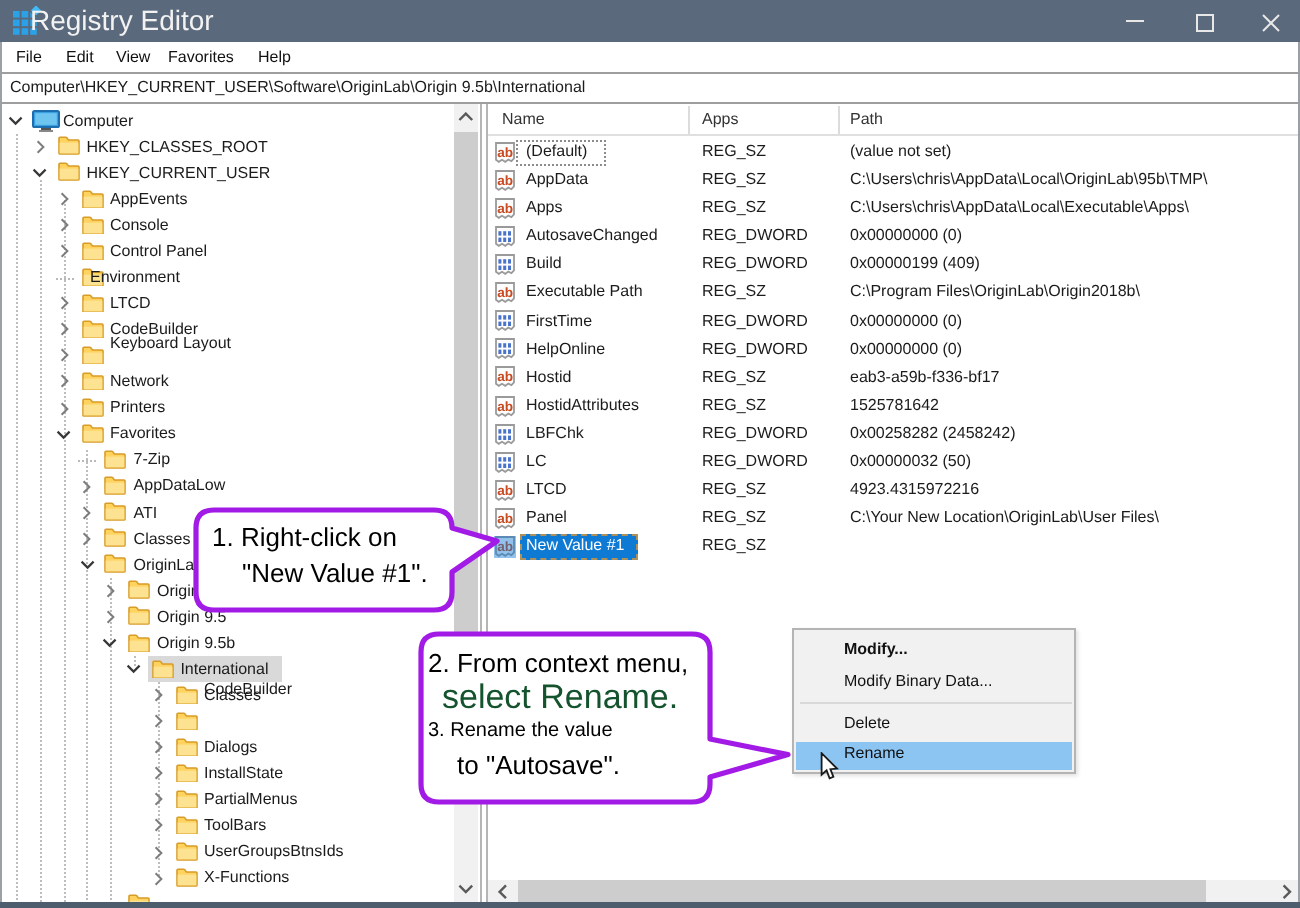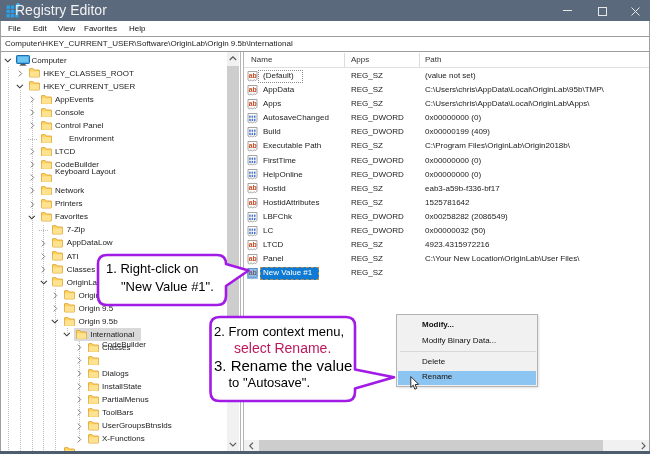--- a/index.html
+++ b/index.html
@@ -103,21 +103,21 @@
 <svg style="position:absolute;left:40.5px;top:120.6px" width="11" height="9.5" viewBox="0 0 11 9.5">
     <path d="M0.5 2 L0.5 8.6 Q0.5 9 1 9 L10 9 Q10.5 9 10.5 8.6 L10.5 2.4 Q10.5 2 10 2 L5.2 2 L4.4 0.9 Q4.2 0.6 3.8 0.6 L1 0.6 Q0.5 0.6 0.5 1 Z" fill="#ffd35e" stroke="#d89c28" stroke-width="0.8"></path>
     <path d="M0.8 3.3 L10.2 3.3 L10.2 8.7 L0.8 8.7 Z" fill="#fce291"></path>
   </svg>
 <div class="tl" style="left:55.0px;top:118.9px">Control Panel</div>
 <div style="position:absolute;left:27.5px;top:138.5px;width:9px;height:1px;background-image:repeating-linear-gradient(to right,#b9b9b9 0 1px,transparent 1px 2px)"></div>
 <svg style="position:absolute;left:40.5px;top:133.7px" width="11" height="9.5" viewBox="0 0 11 9.5">
     <path d="M0.5 2 L0.5 8.6 Q0.5 9 1 9 L10 9 Q10.5 9 10.5 8.6 L10.5 2.4 Q10.5 2 10 2 L5.2 2 L4.4 0.9 Q4.2 0.6 3.8 0.6 L1 0.6 Q0.5 0.6 0.5 1 Z" fill="#ffd35e" stroke="#d89c28" stroke-width="0.8"></path>
     <path d="M0.8 3.3 L10.2 3.3 L10.2 8.7 L0.8 8.7 Z" fill="#fce291"></path>
   </svg>
-<div class="tl" style="left:69px;top:132.0px">Environment</div>
+<div class="tl" style="left:45px;top:132.0px">Environment</div>
 <svg style="position:absolute;left:29.5px;top:148.2px" width="5" height="7" viewBox="0 0 5 7">
     <path d="M0.8 0.6 L3.7 3.5 L0.8 6.4" fill="none" stroke="#7d7d7d" stroke-width="1.0"></path>
   </svg>
 <svg style="position:absolute;left:40.5px;top:146.7px" width="11" height="9.5" viewBox="0 0 11 9.5">
     <path d="M0.5 2 L0.5 8.6 Q0.5 9 1 9 L10 9 Q10.5 9 10.5 8.6 L10.5 2.4 Q10.5 2 10 2 L5.2 2 L4.4 0.9 Q4.2 0.6 3.8 0.6 L1 0.6 Q0.5 0.6 0.5 1 Z" fill="#ffd35e" stroke="#d89c28" stroke-width="0.8"></path>
     <path d="M0.8 3.3 L10.2 3.3 L10.2 8.7 L0.8 8.7 Z" fill="#fce291"></path>
   </svg>
 <div class="tl" style="left:55.0px;top:145.0px">LTCD</div>
 <svg style="position:absolute;left:29.5px;top:161.3px" width="5" height="7" viewBox="0 0 5 7">
     <path d="M0.8 0.6 L3.7 3.5 L0.8 6.4" fill="none" stroke="#7d7d7d" stroke-width="1.0"></path>
@@ -331,21 +331,21 @@
   </svg>
 <div class="ll" style="left:263px;top:84.1px">AppData</div>
 <div class="ll" style="left:351px;top:84.1px">REG_SZ</div>
 <div class="ll" style="left:425px;top:84.1px">C:\Users\chris\AppData\Local\OriginLab\95b\TMP\</div>
 <svg style="position:absolute;left:247.0px;top:99.0px" width="11" height="11" viewBox="0 0 11 11">
     <path d="M1 0.5 L10 0.5 L10 8.2 L8.7 9.6 L7.2 8.8 L5.6 9.9 L4 8.9 L2.4 9.9 L1 8.9 Z" fill="#fdfdfd" stroke="#9a9a9a" stroke-width="0.9"></path>
     <text x="5.6" y="7.3" font-size="6.8" font-weight="bold" fill="#c84b22" text-anchor="middle" font-family="Liberation Sans">ab</text>
   </svg>
 <div class="ll" style="left:263px;top:98.2px">Apps</div>
 <div class="ll" style="left:351px;top:98.2px">REG_SZ</div>
-<div class="ll" style="left:425px;top:98.2px">C:\Users\chris\AppData\Local\OriginLab\Apps\</div>
+<div class="ll" style="left:425px;top:98.2px">C:\Users\chris\AppData\Local\Executable\Apps\</div>
 <svg style="position:absolute;left:247.0px;top:113.0px" width="11" height="11" viewBox="0 0 11 11">
     <path d="M1 0.5 L10 0.5 L10 8.2 L8.7 9.6 L7.2 8.8 L5.6 9.9 L4 8.9 L2.4 9.9 L1 8.9 Z" fill="#fdfdfd" stroke="#9a9a9a" stroke-width="0.9"></path>
     <rect x="2.2" y="2.6" width="1.5" height="2.2" fill="#4a74cc"></rect>
     <rect x="4.6" y="2.6" width="1.5" height="2.2" fill="#4a74cc"></rect>
     <rect x="7.0" y="2.6" width="1.5" height="2.2" fill="#4a74cc"></rect>
     <rect x="2.2" y="5.8" width="1.5" height="2.2" fill="#4a74cc"></rect>
     <rect x="4.6" y="5.8" width="1.5" height="2.2" fill="#4a74cc"></rect>
     <rect x="7.0" y="5.8" width="1.5" height="2.2" fill="#4a74cc"></rect>
   </svg>
 <div class="ll" style="left:263px;top:112.2px">AutosaveChanged</div>
@@ -412,21 +412,21 @@
     <path d="M1 0.5 L10 0.5 L10 8.2 L8.7 9.6 L7.2 8.8 L5.6 9.9 L4 8.9 L2.4 9.9 L1 8.9 Z" fill="#fdfdfd" stroke="#9a9a9a" stroke-width="0.9"></path>
     <rect x="2.2" y="2.6" width="1.5" height="2.2" fill="#4a74cc"></rect>
     <rect x="4.6" y="2.6" width="1.5" height="2.2" fill="#4a74cc"></rect>
     <rect x="7.0" y="2.6" width="1.5" height="2.2" fill="#4a74cc"></rect>
     <rect x="2.2" y="5.8" width="1.5" height="2.2" fill="#4a74cc"></rect>
     <rect x="4.6" y="5.8" width="1.5" height="2.2" fill="#4a74cc"></rect>
     <rect x="7.0" y="5.8" width="1.5" height="2.2" fill="#4a74cc"></rect>
   </svg>
 <div class="ll" style="left:263px;top:210.8px">LBFChk</div>
 <div class="ll" style="left:351px;top:210.8px">REG_DWORD</div>
-<div class="ll" style="left:425px;top:210.8px">0x00258282 (2086549)</div>
+<div class="ll" style="left:425px;top:210.8px">0x00258282 (2458242)</div>
 <svg style="position:absolute;left:247.0px;top:225.7px" width="11" height="11" viewBox="0 0 11 11">
     <path d="M1 0.5 L10 0.5 L10 8.2 L8.7 9.6 L7.2 8.8 L5.6 9.9 L4 8.9 L2.4 9.9 L1 8.9 Z" fill="#fdfdfd" stroke="#9a9a9a" stroke-width="0.9"></path>
     <rect x="2.2" y="2.6" width="1.5" height="2.2" fill="#4a74cc"></rect>
     <rect x="4.6" y="2.6" width="1.5" height="2.2" fill="#4a74cc"></rect>
     <rect x="7.0" y="2.6" width="1.5" height="2.2" fill="#4a74cc"></rect>
     <rect x="2.2" y="5.8" width="1.5" height="2.2" fill="#4a74cc"></rect>
     <rect x="4.6" y="5.8" width="1.5" height="2.2" fill="#4a74cc"></rect>
     <rect x="7.0" y="5.8" width="1.5" height="2.2" fill="#4a74cc"></rect>
   </svg>
 <div class="ll" style="left:263px;top:224.9px">LC</div>
@@ -480,19 +480,19 @@
 <svg class="abs" style="left:90px;top:248px" width="170" height="64" viewBox="0 0 170 64">
   <path d="M158.5 22.5 L136 16 L136 16 Q136 7 127 7 L17 7 Q8 7 8 16 L8 48 Q8 57 17 57 L127 57 Q136 57 136 48 L136 38 Z" fill="#ffffff" stroke="#a21ae5" stroke-width="2.6" stroke-linejoin="round"></path>
 </svg>
 <div class="abs" style="left:106px;top:261.8px;font-size:13px;line-height:13px;color:#000;white-space:nowrap">1. Right-click on</div>
 <div class="abs" style="left:121px;top:280.2px;font-size:13px;line-height:13px;color:#000;white-space:nowrap">"New Value #1".</div>
 
 <svg class="abs" style="left:205px;top:310px" width="200" height="100" viewBox="0 0 200 100">
   <path d="M189 67.3 L150 59.5 L150 16 Q150 7 141 7 L14.5 7 Q5.5 7 5.5 16 L5.5 82 Q5.5 91 14.5 91 L141 91 Q150 91 150 82 L150 78.5 Z" fill="#ffffff" stroke="#a21ae5" stroke-width="2.6" stroke-linejoin="round"></path>
 </svg>
 <div class="abs" style="left:214px;top:324.9px;font-size:13px;line-height:13px;color:#000;white-space:nowrap">2. From context menu,</div>
-<div class="abs" style="left:234px;top:341.9px;font-size:14px;line-height:13px;color:#be185d;white-space:nowrap">select Rename.</div>
-<div class="abs" style="left:214px;top:358.9px;font-size:15px;line-height:13px;color:#000;white-space:nowrap">3. Rename the value</div>
+<div class="abs" style="left:221px;top:341.9px;font-size:17px;line-height:13px;color:#14532d;white-space:nowrap">select Rename.</div>
+<div class="abs" style="left:214px;top:358.9px;font-size:10px;line-height:13px;color:#000;white-space:nowrap">3. Rename the value</div>
 <div class="abs" style="left:228.5px;top:375.9px;font-size:13px;line-height:13px;color:#000;white-space:nowrap">to "Autosave".</div>
 
 <svg class="abs" style="left:410px;top:376px" width="10" height="15" viewBox="0 0 10 15">
   <path d="M0.8 0.6 L0.8 11.4 L3.3 9.2 L4.8 13.2 L6.7 12.4 L5.2 8.6 L8.5 8.3 Z" fill="#fff" stroke="#1a1a1a" stroke-width="0.9"></path>
 </svg>
 
 </body></html>

